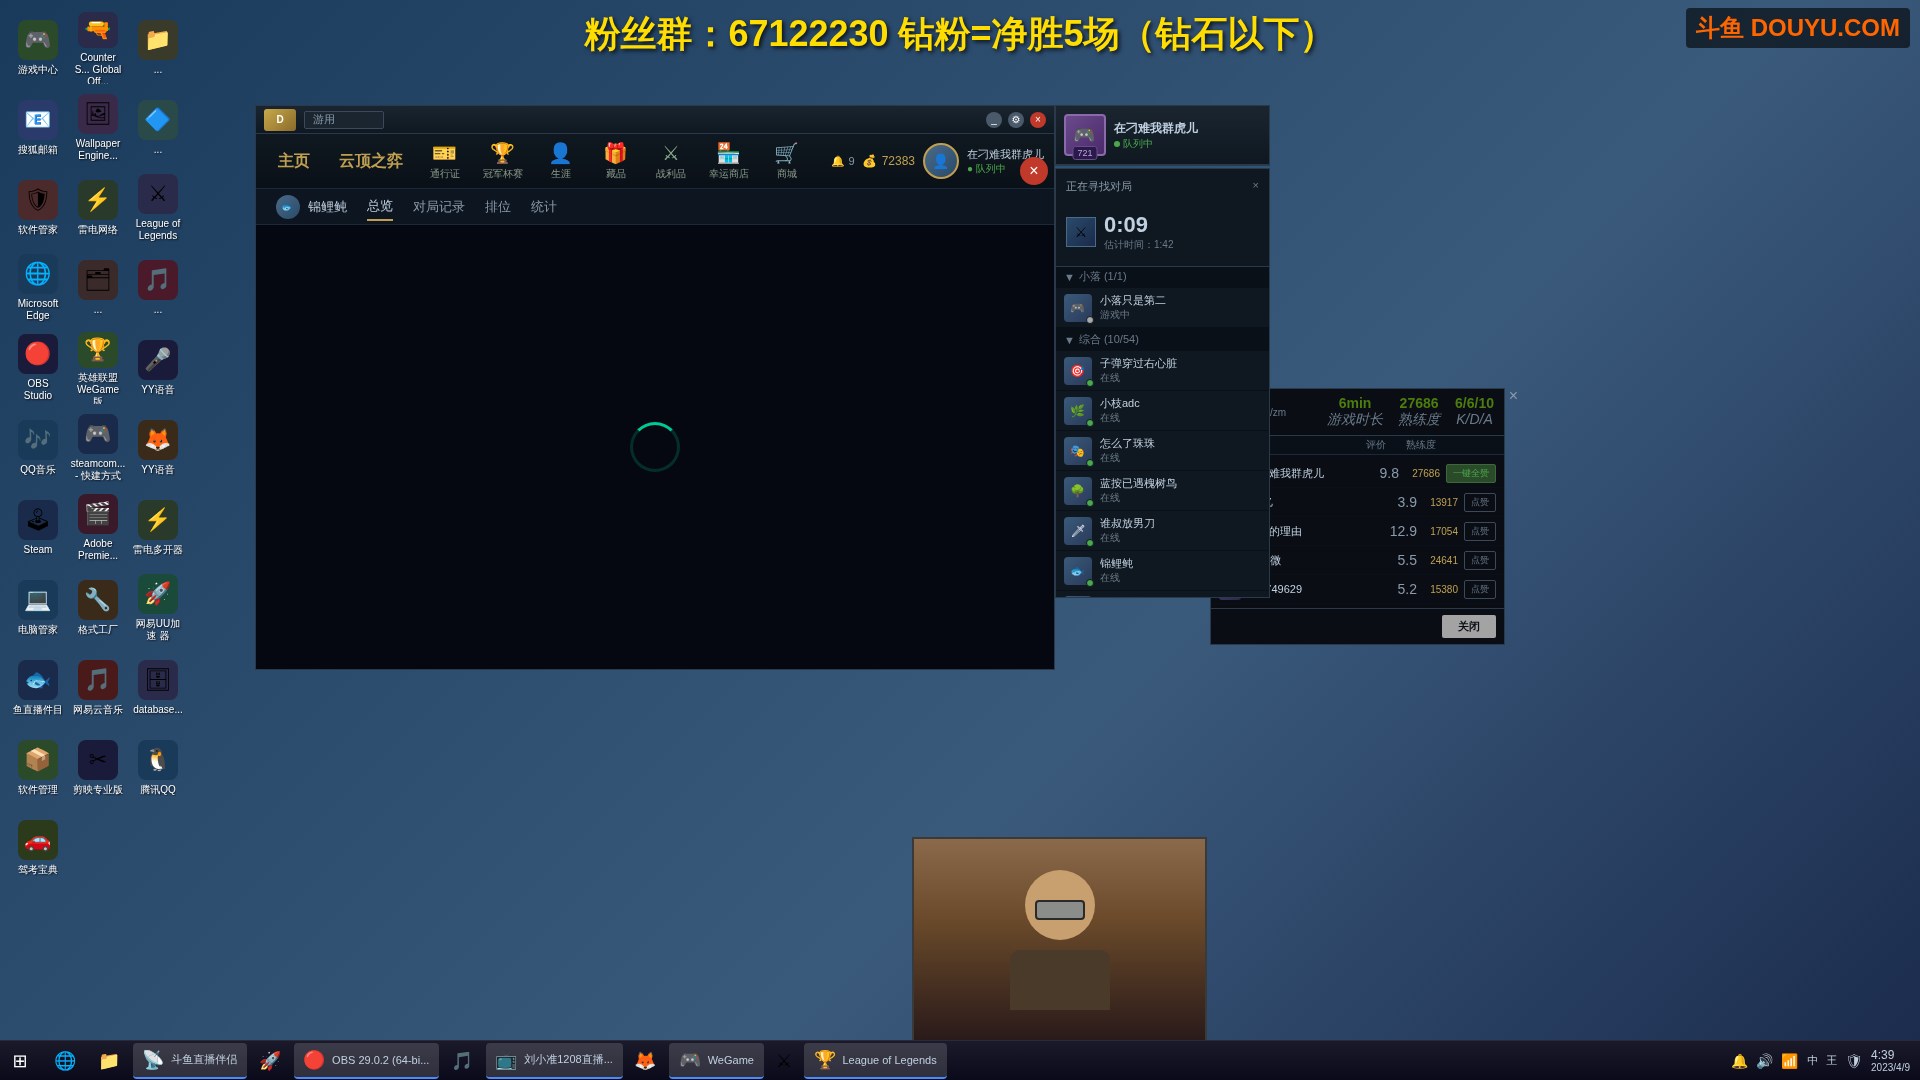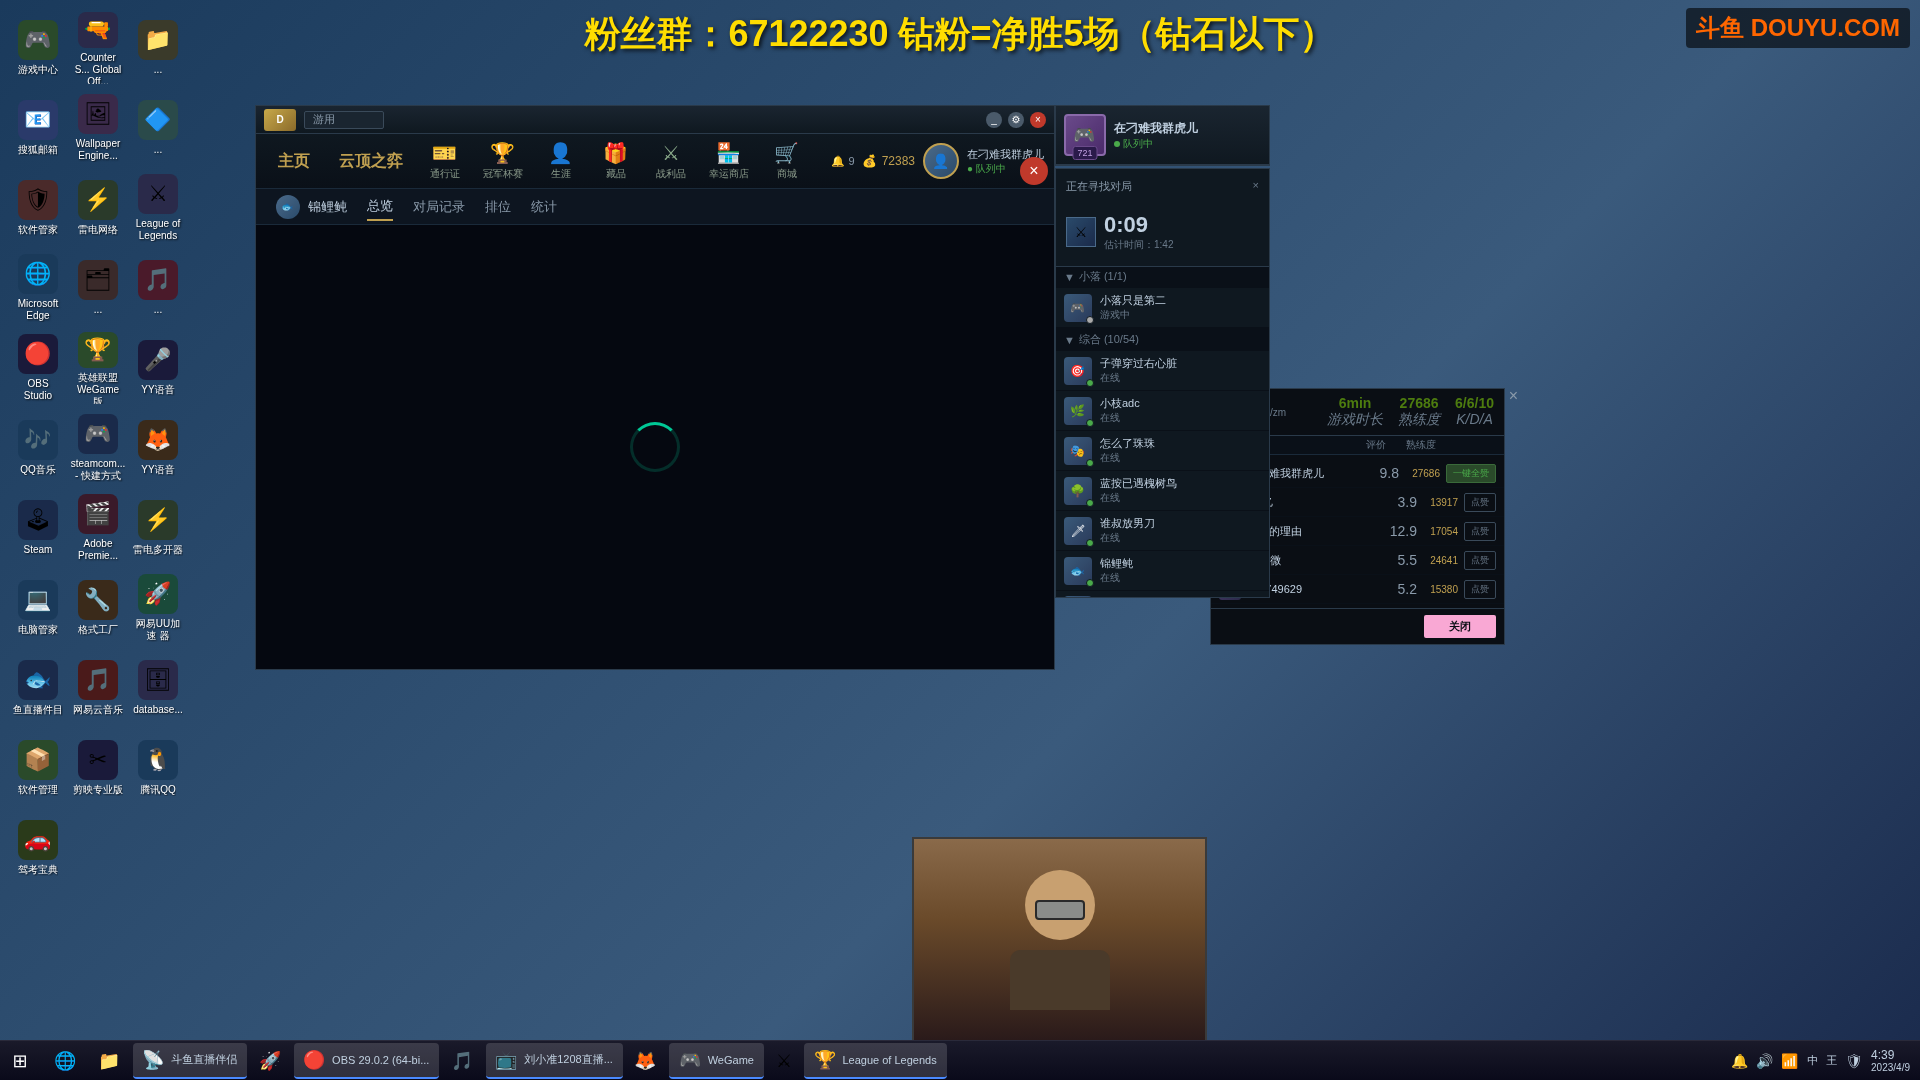--- a/index.html
+++ b/index.html
@@ -609,24 +609,24 @@
       color: #6a7a8a;
       border-color: #3a4a5a;
     }
     .match-footer {
       display: flex;
       justify-content: flex-end;
       padding: 6px 8px;
       border-top: 1px solid #2a3a4a;
     }
     .match-footer-btn {
-      background: #f9a8d4;
+      background: #a3a3a3;
       color: #0a0e14;
       font-size: 11px;
-      padding: 4px 25px;
+      padding: 4px 16px;
       border-radius: 2px;
       cursor: pointer;
       font-weight: bold;
     }
 
     
     .webcam {
       position: absolute;
       bottom: 38px;
       left: 912px;

